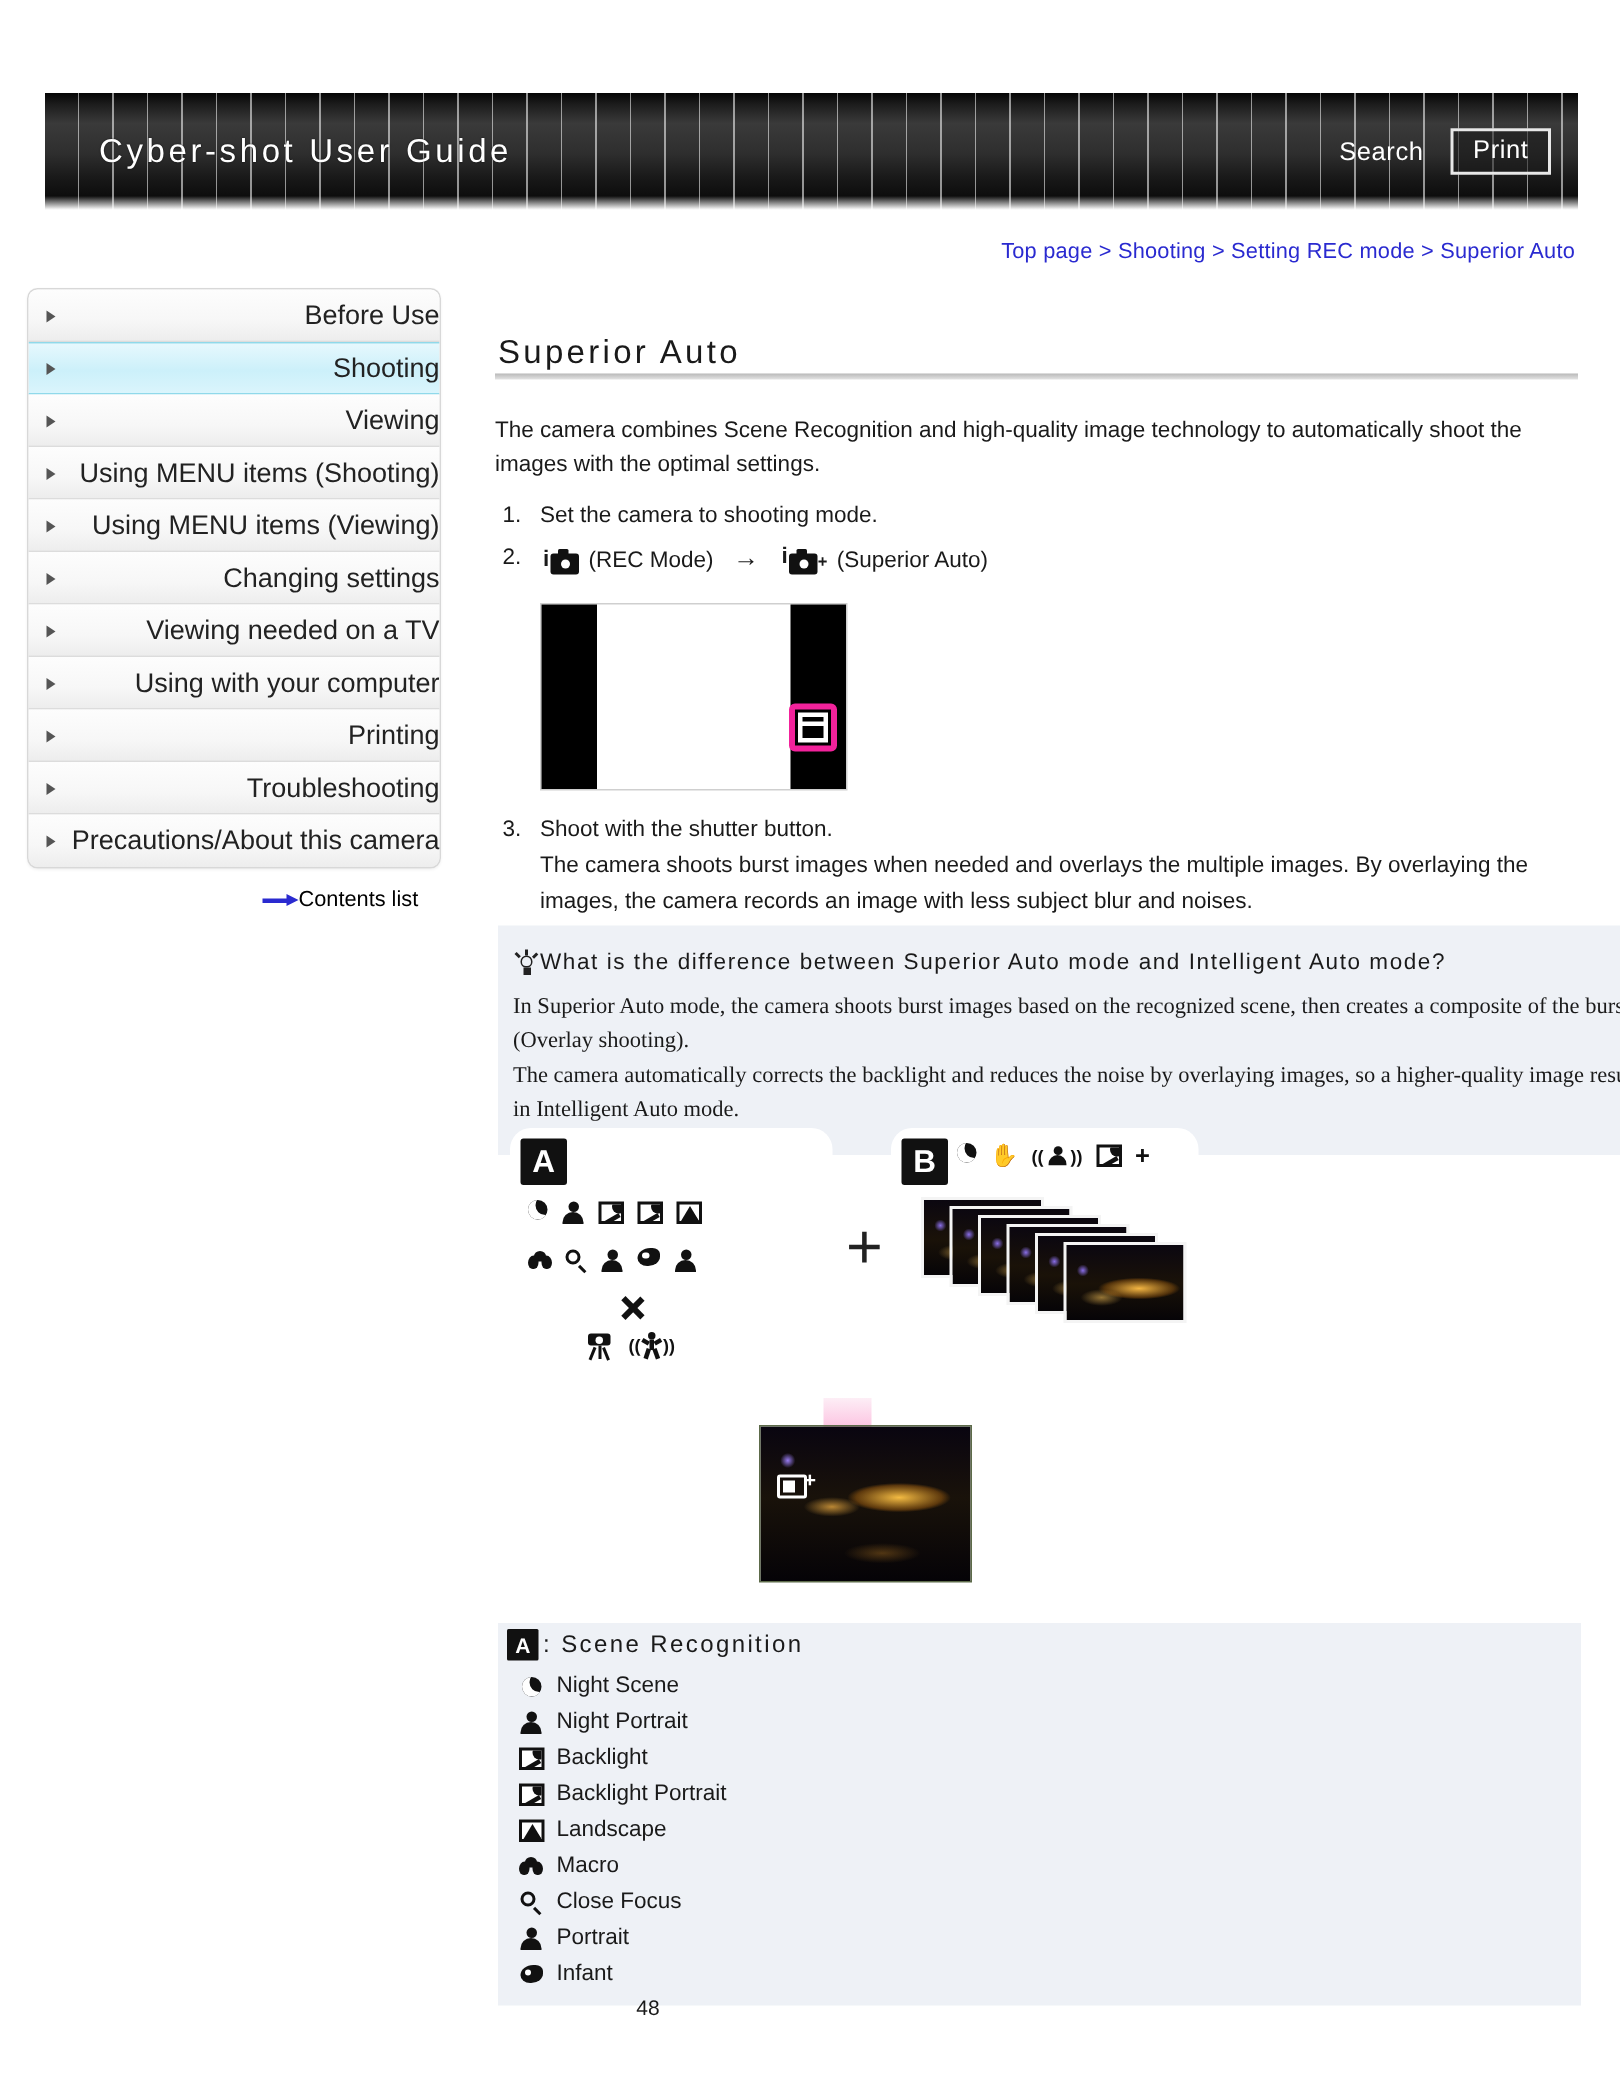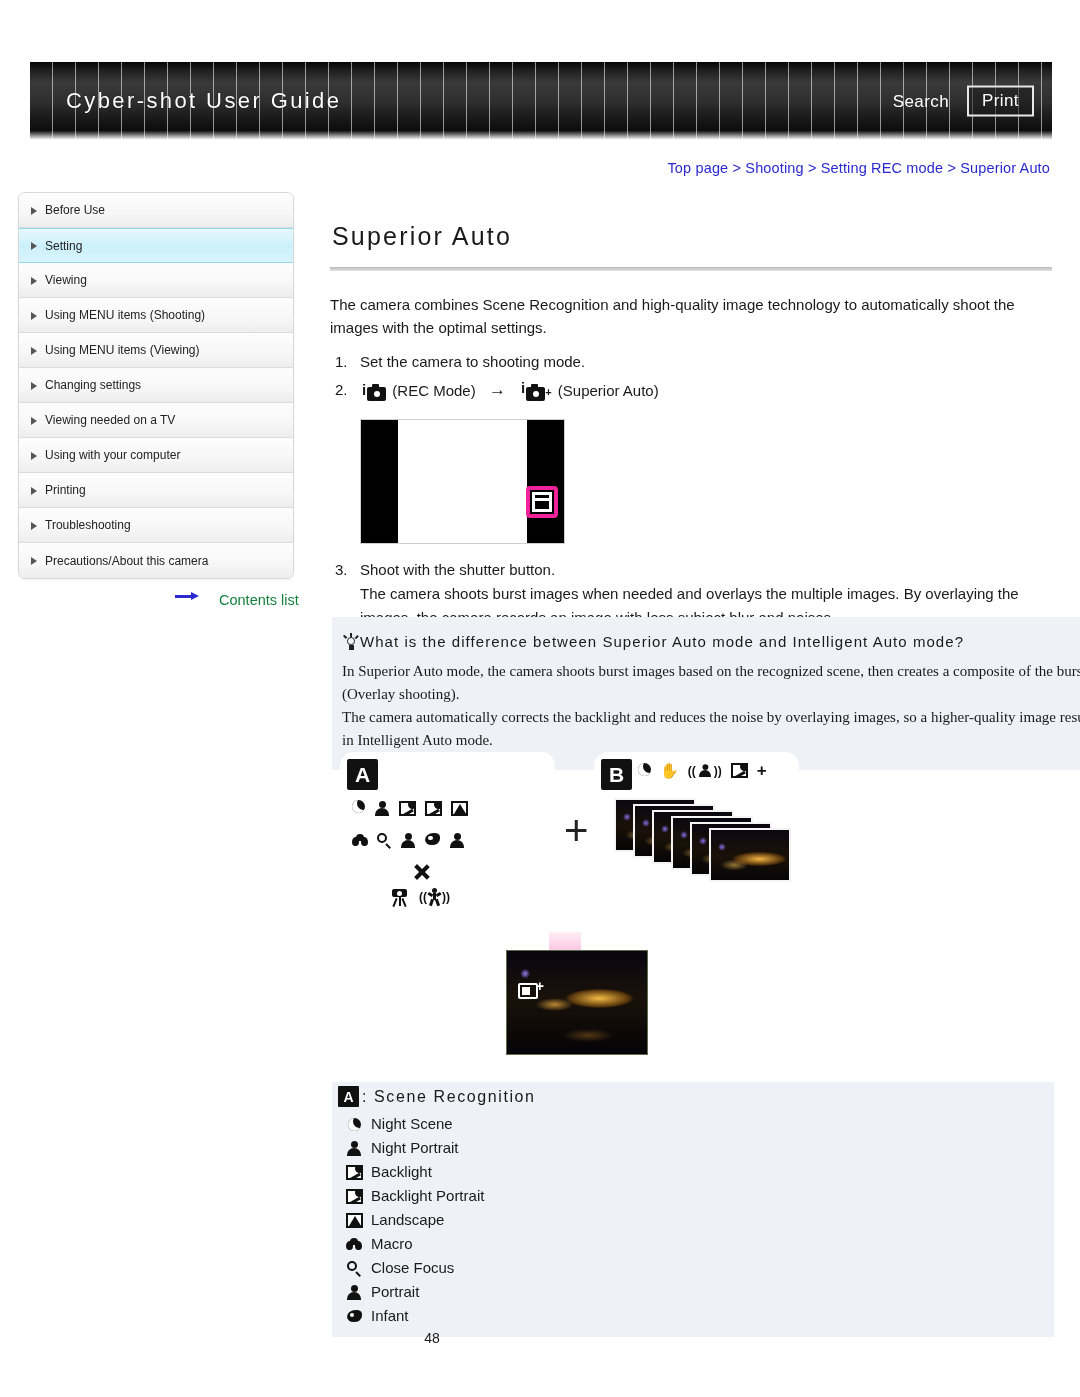--- a/index.html
+++ b/index.html
@@ -88,49 +88,51 @@
     border-radius: 7px;
     overflow: hidden;
     box-shadow: 0 1px 2px rgba(0,0,0,.06);
   }
   .side-item {
     position: relative;
     height: 35px;
     display: flex;
     align-items: center;
     padding-left: 26px;
-    font-size: 12px;
+    font-size: 18px;
     color: #222;
     background: linear-gradient(to bottom, #fdfdfd 0%, #f7f7f7 60%, #ededed 100%);
     border-bottom: 1px solid #dcdcdc;
     cursor: pointer;
     white-space: nowrap;
+    justify-content: flex-end;
   }
   .side-item:last-child { border-bottom: none; }
   .side-item.active {
     background: linear-gradient(to bottom, #e6f8fd 0%, #ccf0fa 55%, #daf5fc 100%);
     border-top: 1px solid #8fd9ea;
     border-bottom: 1px solid #8fd9ea;
   }
   .side-item .tri {
     position: absolute;
     left: 12px; top: 50%;
     margin-top: -3.5px;
     width: 0; height: 0;
     border-left: 6px solid #555;
     border-top: 4px solid transparent;
     border-bottom: 4px solid transparent;
   }
   .contents-link {
     position: absolute;
     left: 175px; top: 592px;
     display: flex;
-    gap: 20px;
+    align-items: center;
+    gap: 0;
     font-size: 14.5px;
-    color: #15803d;
+    color: #000000;
     cursor: pointer;
     white-space: nowrap;
   }
   .arrow-right {
     display: inline-block;
     position: relative;
     width: 24px; height: 9px;
   }
   .arrow-right::before {
     content: ""; position: absolute;
@@ -145,25 +147,25 @@
     border-bottom: 4.5px solid transparent;
   }
 
   
   .main {
     position: absolute;
     left: 330px; top: 222px;
     width: 722px;
   }
   .page-title {
-    font-size: 25px;
+    font-size: 22px;
     letter-spacing: 2.2px;
     color: #1a1a1a;
     font-weight: 400;
-    margin: 0 0 16px 2px;
+    margin: 0 0 1px 2px;
   }
   .title-rule {
     height: 4px;
     background: linear-gradient(to bottom, #b8b8b8, #e4e4e4);
     margin-bottom: 22px;
   }
   .para {
     font-size: 15px;
     line-height: 23px;
     color: #1a1a1a;
@@ -637,21 +639,21 @@
 
 <div class="breadcrumb">Top page &gt; Shooting &gt; Setting REC mode &gt; Superior Auto</div>
 
 <div class="sidebar">
   <div class="side-item">
     <span class="tri"></span>
     <span>Before Use</span>
   </div>
   <div class="side-item active">
     <span class="tri"></span>
-    <span>Setting</span>
+    <span>Shooting</span>
   </div>
   <div class="side-item">
     <span class="tri"></span>
     <span>Viewing</span>
   </div>
   <div class="side-item">
     <span class="tri"></span>
     <span>Using MENU items (Shooting)</span>
   </div>
   <div class="side-item">

